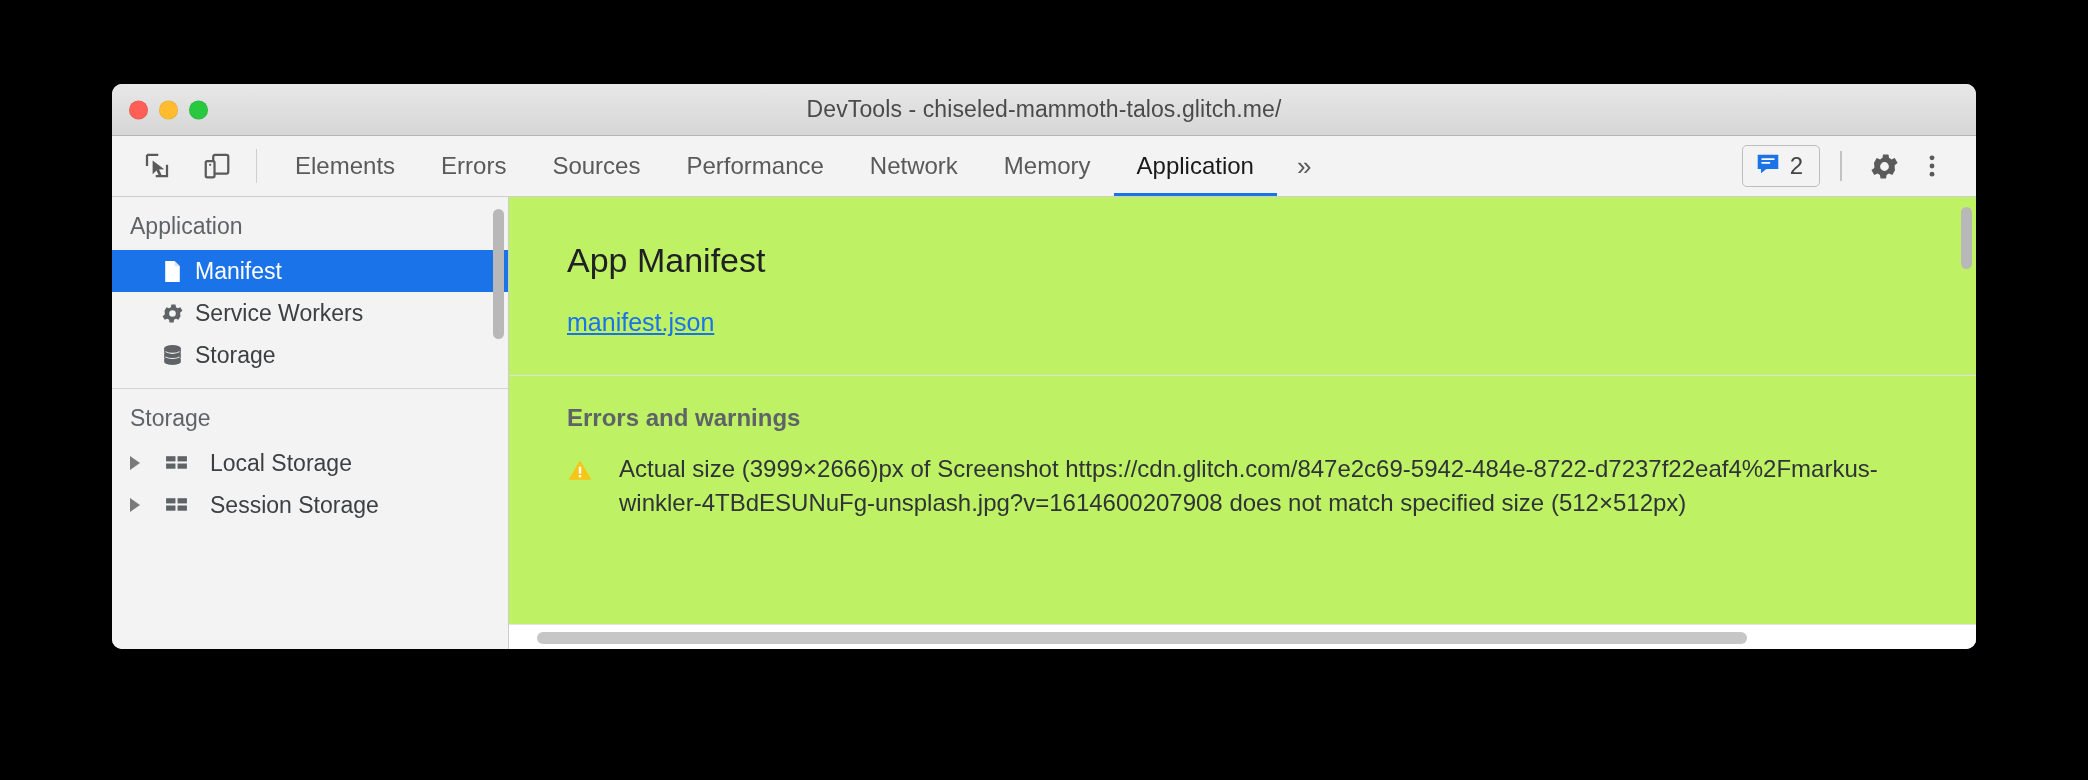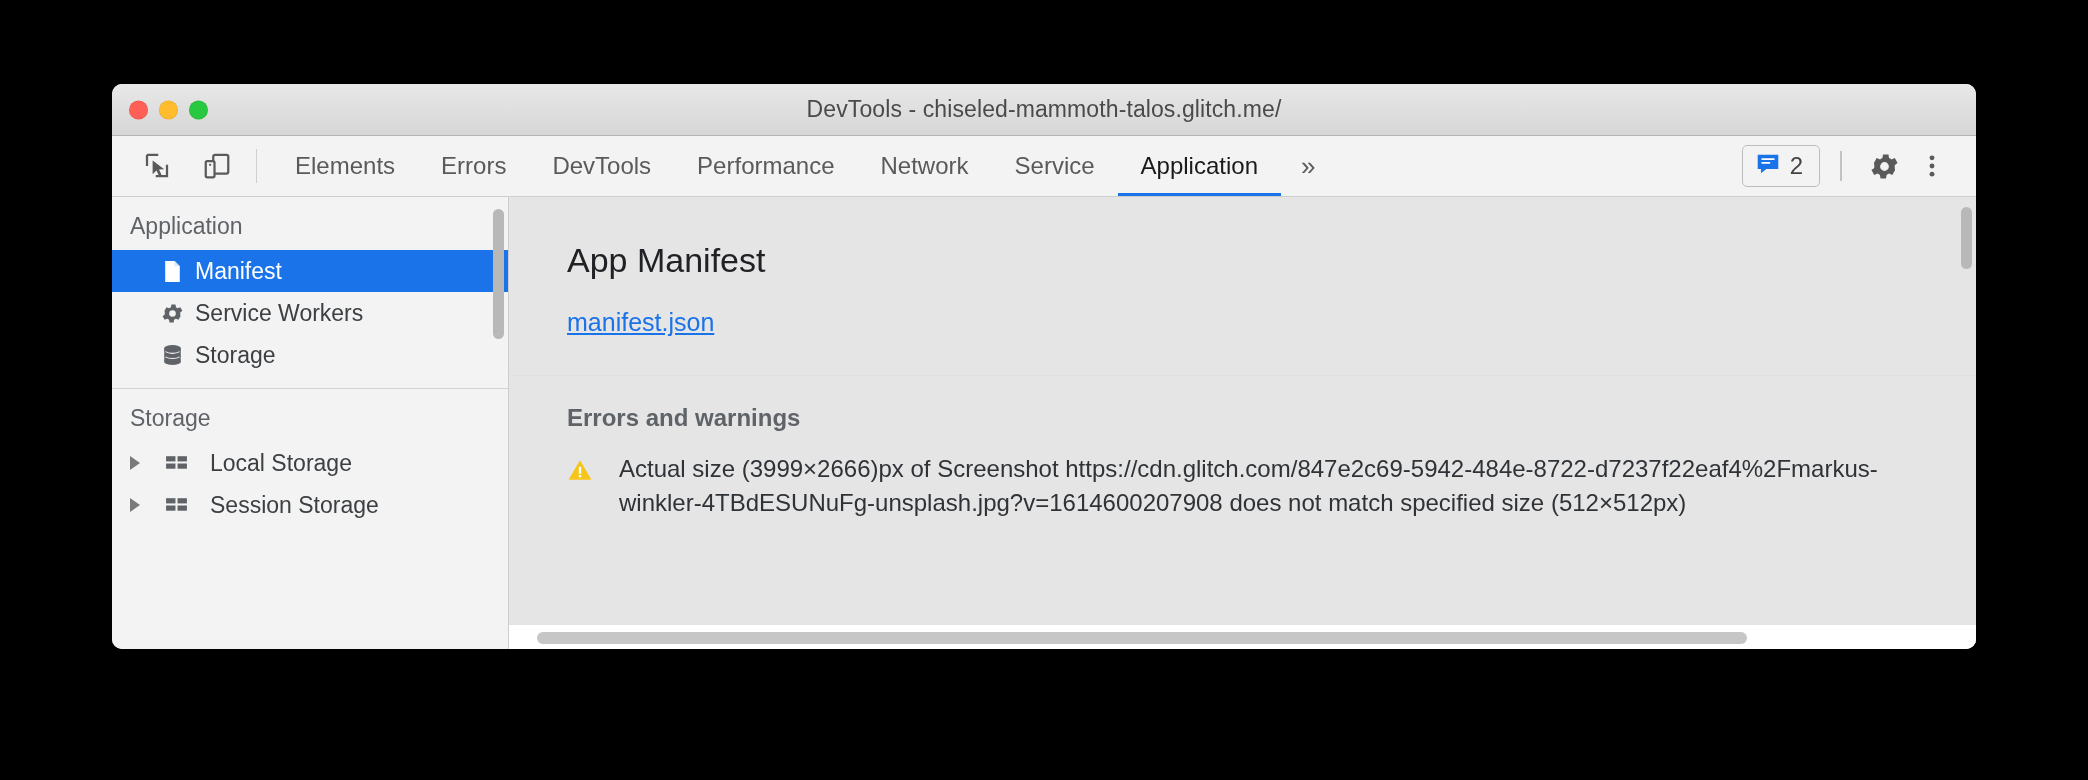--- a/index.html
+++ b/index.html
@@ -200,21 +200,21 @@
     width: 11px;
     height: 130px;
     background: #b8b8b8;
     border-radius: 6px;
   }
 
   
   #main {
     flex: 1;
     position: relative;
-    background: #e5e5e5;
+    background: #bef264;
     overflow: hidden;
   }
   #main-inner { padding: 0; }
   .section {
     padding: 26px 0 30px 58px;
     border-bottom: 1px solid #e0e0e0;
   }
   #manifest-title {
     font-size: 34px;
     color: #202124;
@@ -308,30 +308,30 @@
     <div class="vdivider"></div>
 
     <div id="tabs">
       <div class="tab">
         <span>Elements</span>
       </div>
       <div class="tab">
         <span>Errors</span>
       </div>
       <div class="tab">
-        <span>DevTools</span>
+        <span>Sources</span>
       </div>
       <div class="tab">
         <span>Performance</span>
       </div>
       <div class="tab">
         <span>Network</span>
       </div>
       <div class="tab">
-        <span>Service</span>
+        <span>Memory</span>
       </div>
       <div class="tab active">
         <span>Application</span>
       </div>
       <div class="tab overflow">
         <span>»</span>
       </div>
     </div>
 
     <div id="right-tools">

